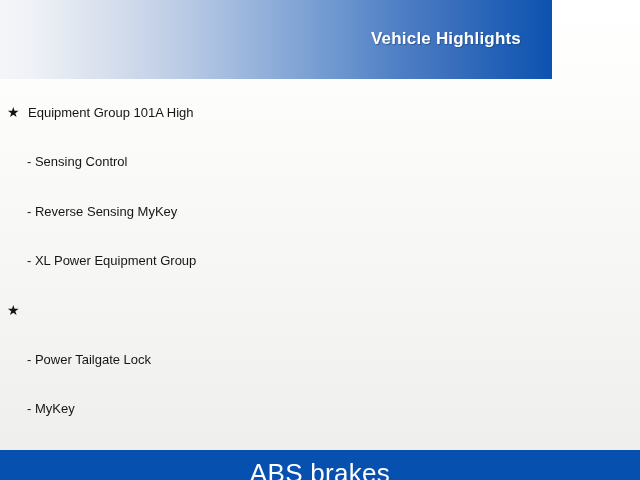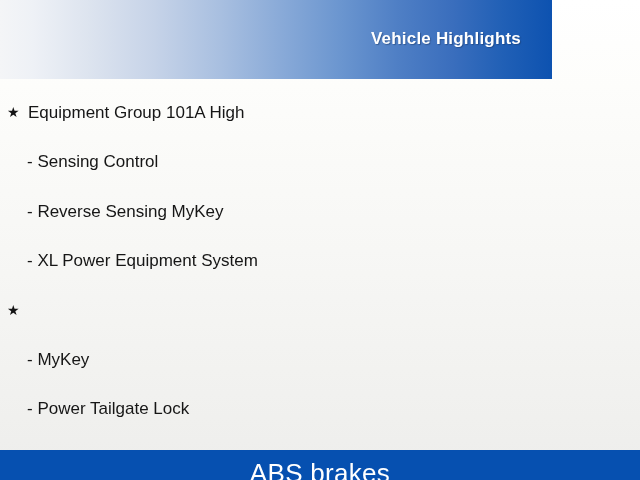--- a/index.html
+++ b/index.html
@@ -83,21 +83,21 @@
     left: 7px;
     top: 0;
     font-size: 14px;
     line-height: 49.4px;
     color: #141414;
   }
 
   .highlight-row .row-label {
     position: absolute;
     top: 0;
-    font-size: 17px;
+    font-size: 13px;
     color: #161616;
     line-height: 49.4px;
   }
 
   .highlight-row.level-0 .row-label {
     left: 28px;
   }
 
   .highlight-row.level-1 .row-label {
     left: 27px;
@@ -138,30 +138,30 @@
         <span class="bullet-star">★</span>
         <span class="row-label">Equipment Group 101A High</span>
       </div>
       <div class="highlight-row level-1">
         <span class="row-label">- Sensing Control</span>
       </div>
       <div class="highlight-row level-1">
         <span class="row-label">- Reverse Sensing MyKey</span>
       </div>
       <div class="highlight-row level-1">
-        <span class="row-label">- XL Power Equipment System</span>
+        <span class="row-label">- XL Power Equipment Group</span>
       </div>
       <div class="highlight-row level-0">
         <span class="bullet-star">★</span>
       </div>
       <div class="highlight-row level-1">
-        <span class="row-label">- MyKey</span>
+        <span class="row-label">- Power Tailgate Lock</span>
       </div>
       <div class="highlight-row level-1">
-        <span class="row-label">- Power Tailgate Lock</span>
+        <span class="row-label">- MyKey</span>
       </div>
     </div>
 
   <div id="footer-banner">
     <div id="footer-title">ABS brakes</div>
   </div>
 
 </div>
 
 </body></html>

